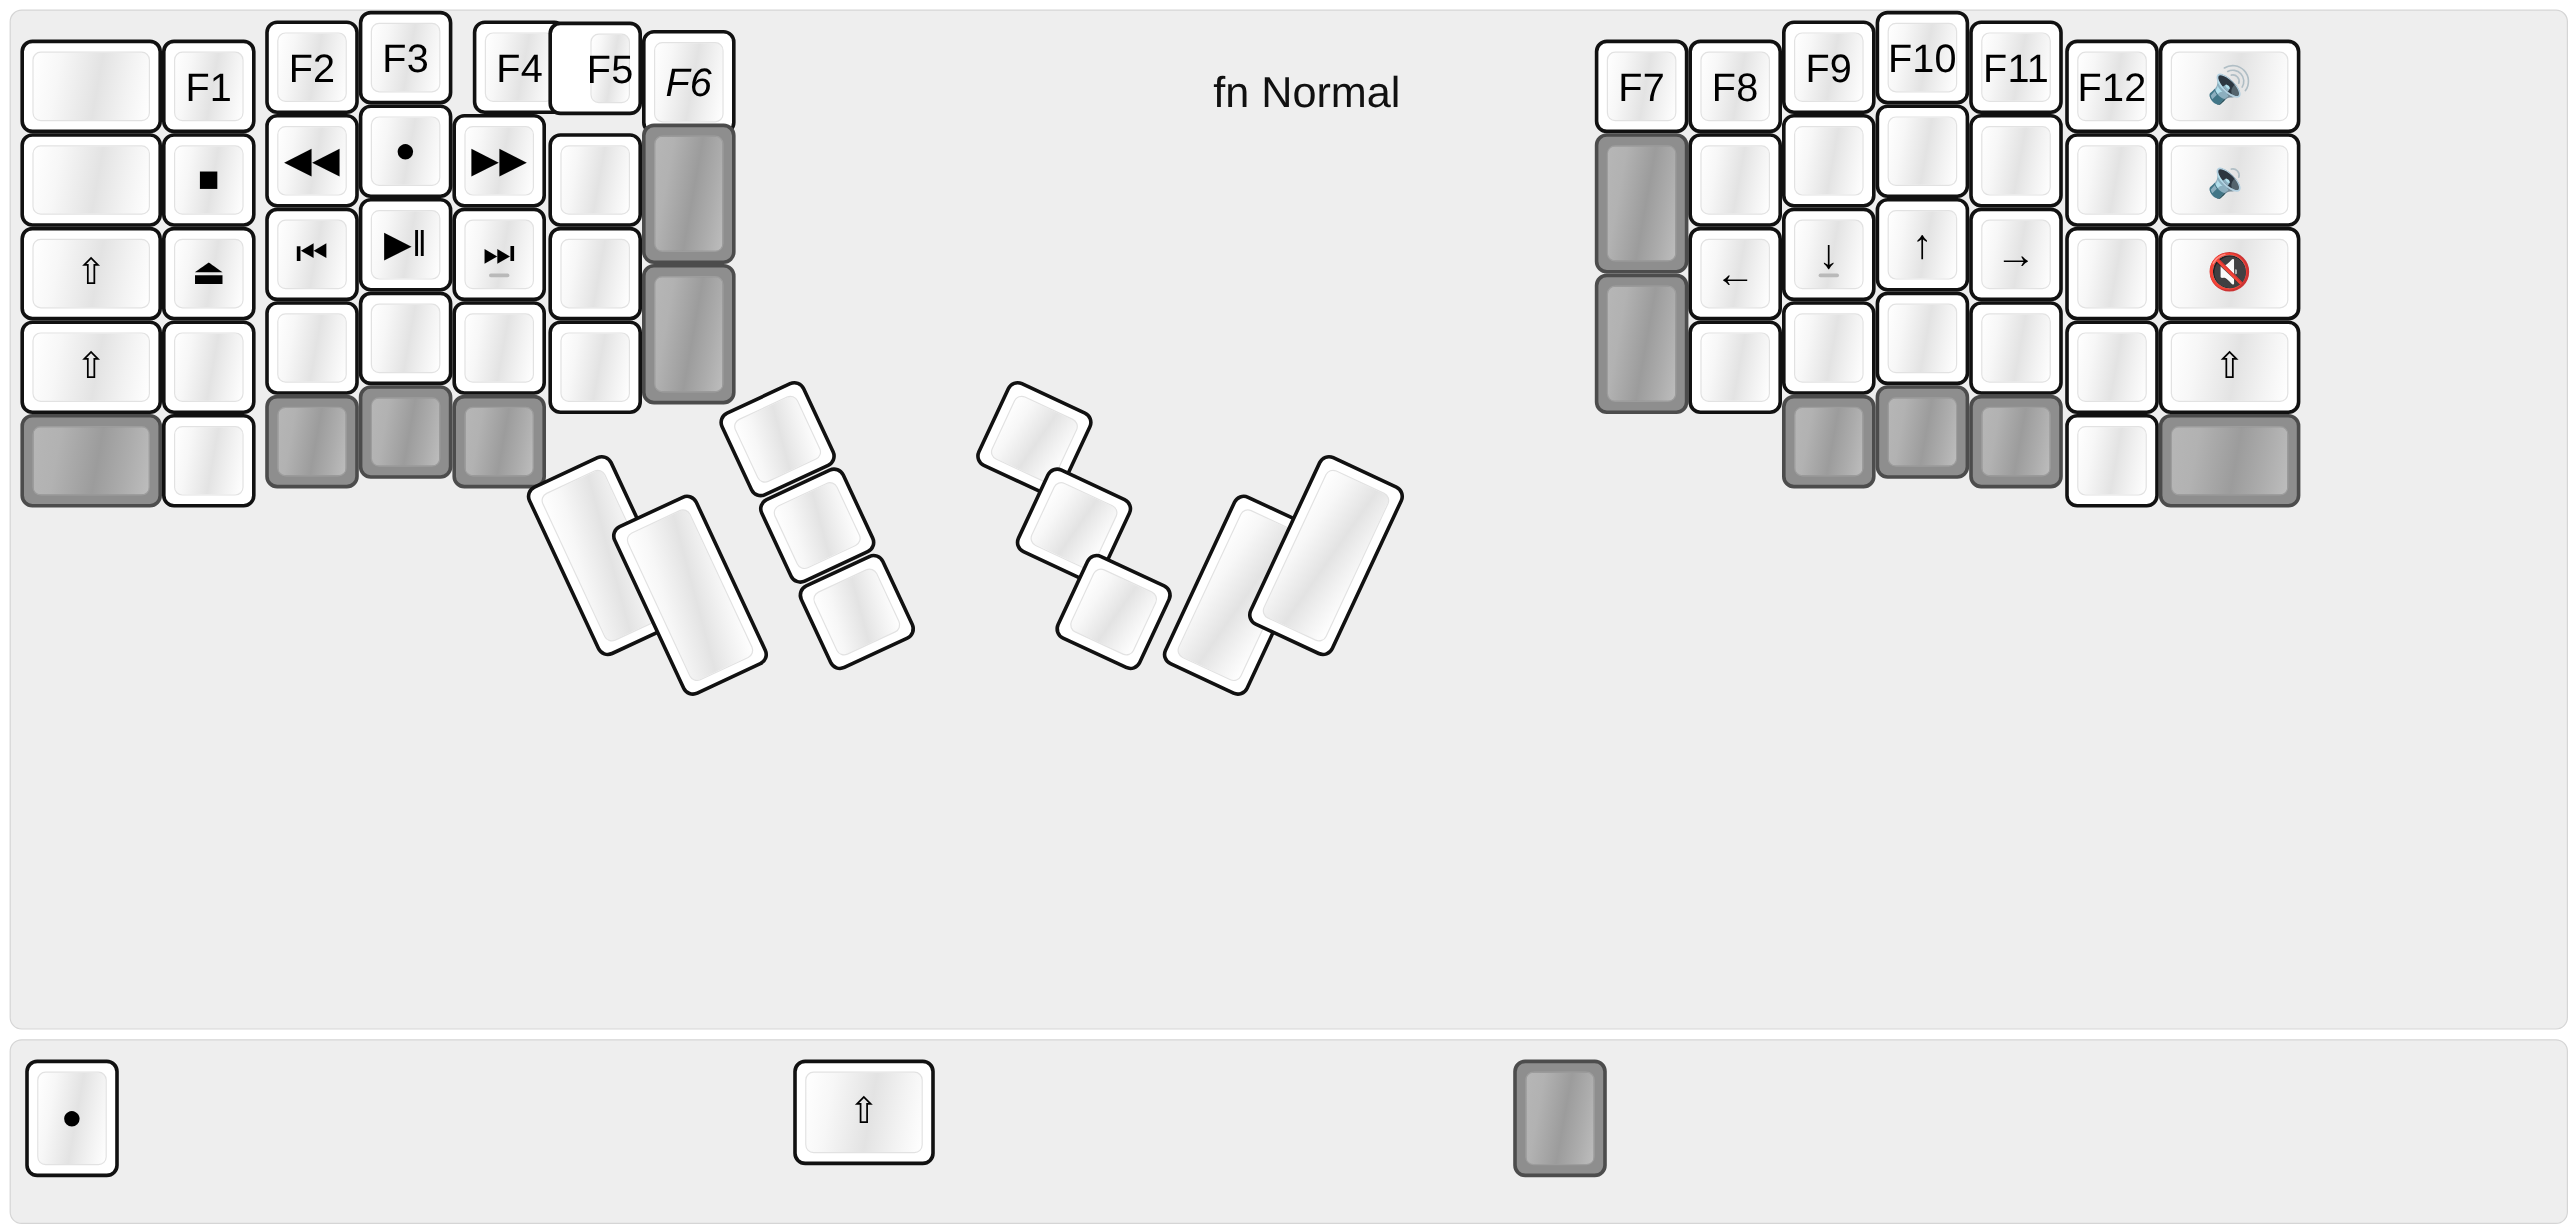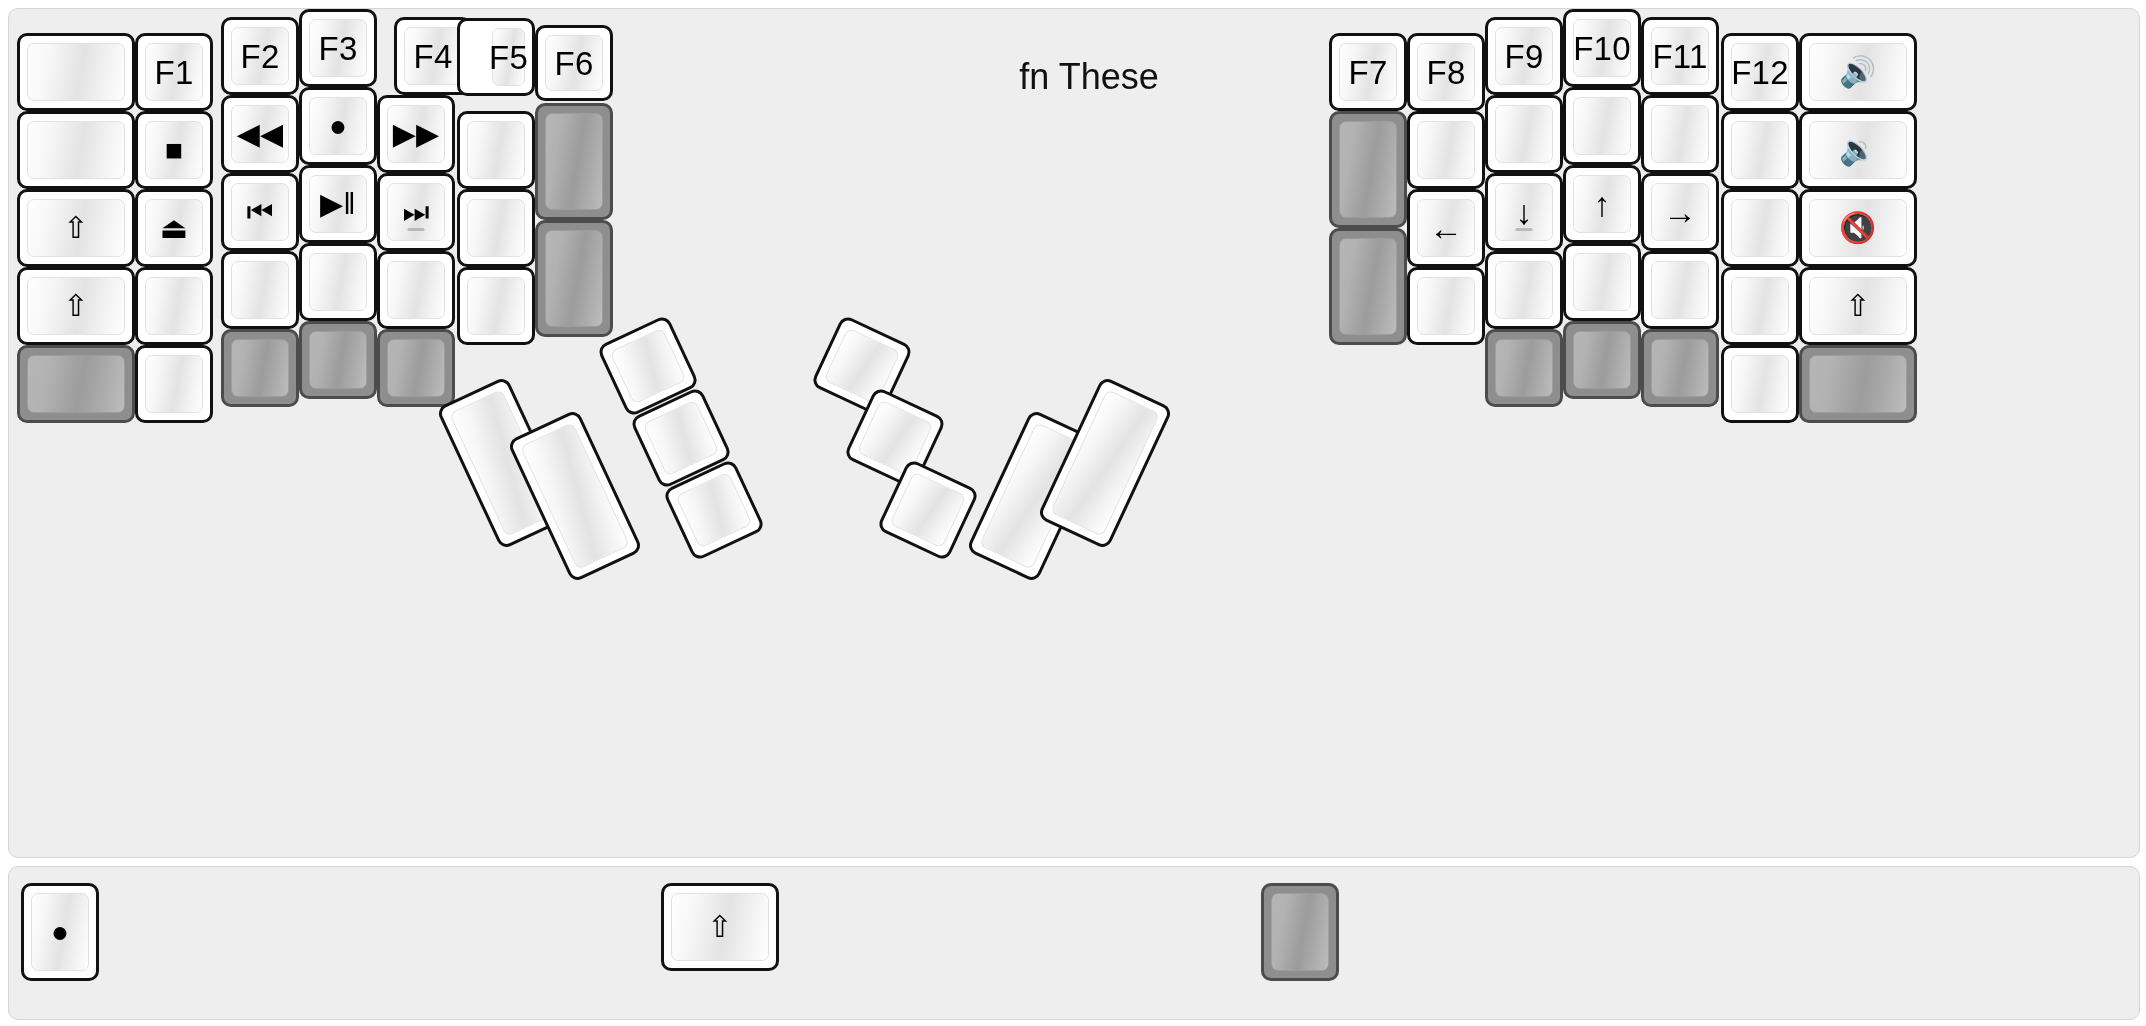--- a/index.html
+++ b/index.html
@@ -134,21 +134,21 @@
     color: #000000;
     white-space: pre-line;
   }
 </style>
 </head>
 <body>
 
 <div id="stage">
 
   <div id="kb-panel">
-    <div id="title">fn These</div>
+    <div id="title">fn Normal</div>
     <div id="keys-layer">
         <div class="key" style="left: 8px; top: 24px; width: 118px; height: 78px;">
           <div class="cap">
             <span class="glyph"></span>
           </div>
         </div>
         <div class="key" style="left: 8px; top: 102px; width: 118px; height: 78px;">
           <div class="cap">
             <span class="glyph"></span>
           </div>
@@ -282,21 +282,21 @@
         <div class="key" style="left: 448px; top: 180px; width: 78px; height: 78px;">
           <div class="cap">
             <span class="glyph"></span>
           </div>
         </div>
         <div class="key" style="left: 448px; top: 258px; width: 78px; height: 78px;">
           <div class="cap">
             <span class="glyph"></span>
           </div>
         </div>
-        <div class="key" style="left: 526px; top: 16px; width: 78px; height: 76px;">
+        <div class="key" style="left: 526px; top: 16px; width: 78px; height: 87px; font-style: italic;">
           <div class="cap">
             <span class="glyph fkey">F6</span>
           </div>
         </div>
         <div class="key trans" style="left: 526px; top: 94px; width: 78px; height: 117px;">
           <div class="cap">
             <span class="glyph"></span>
           </div>
         </div>
         <div class="key trans" style="left: 526px; top: 211px; width: 78px; height: 117px;">

